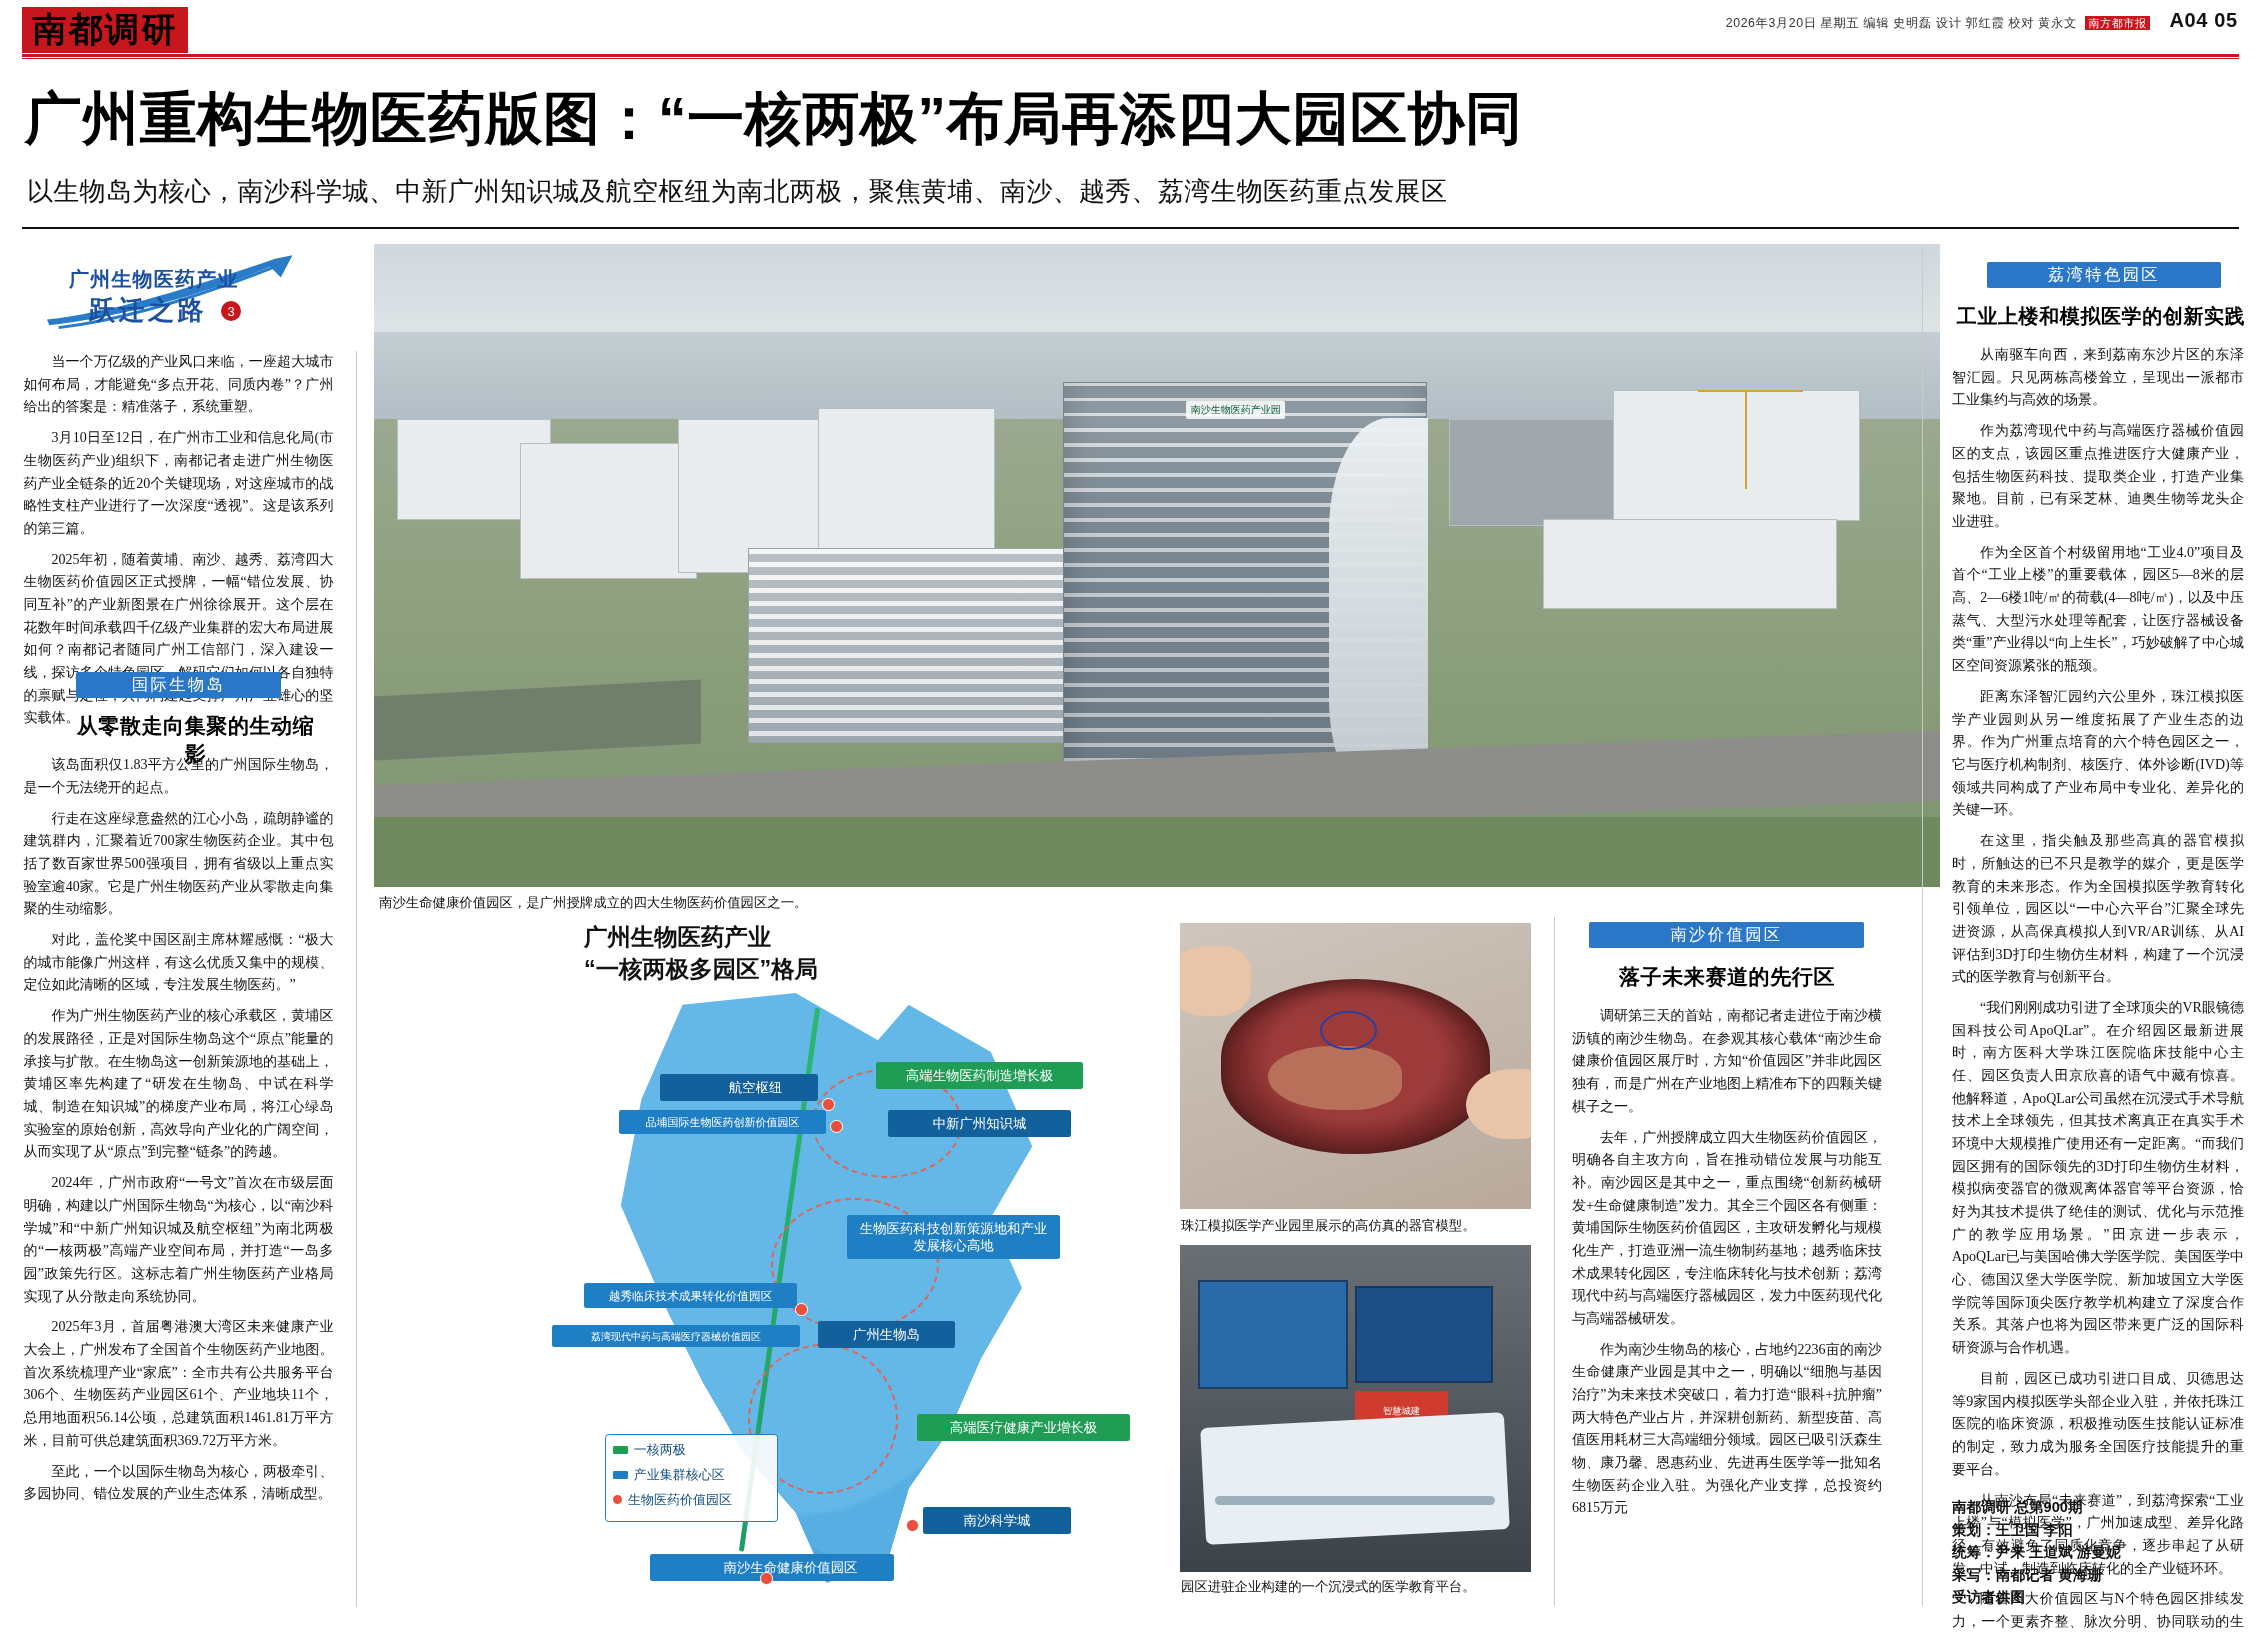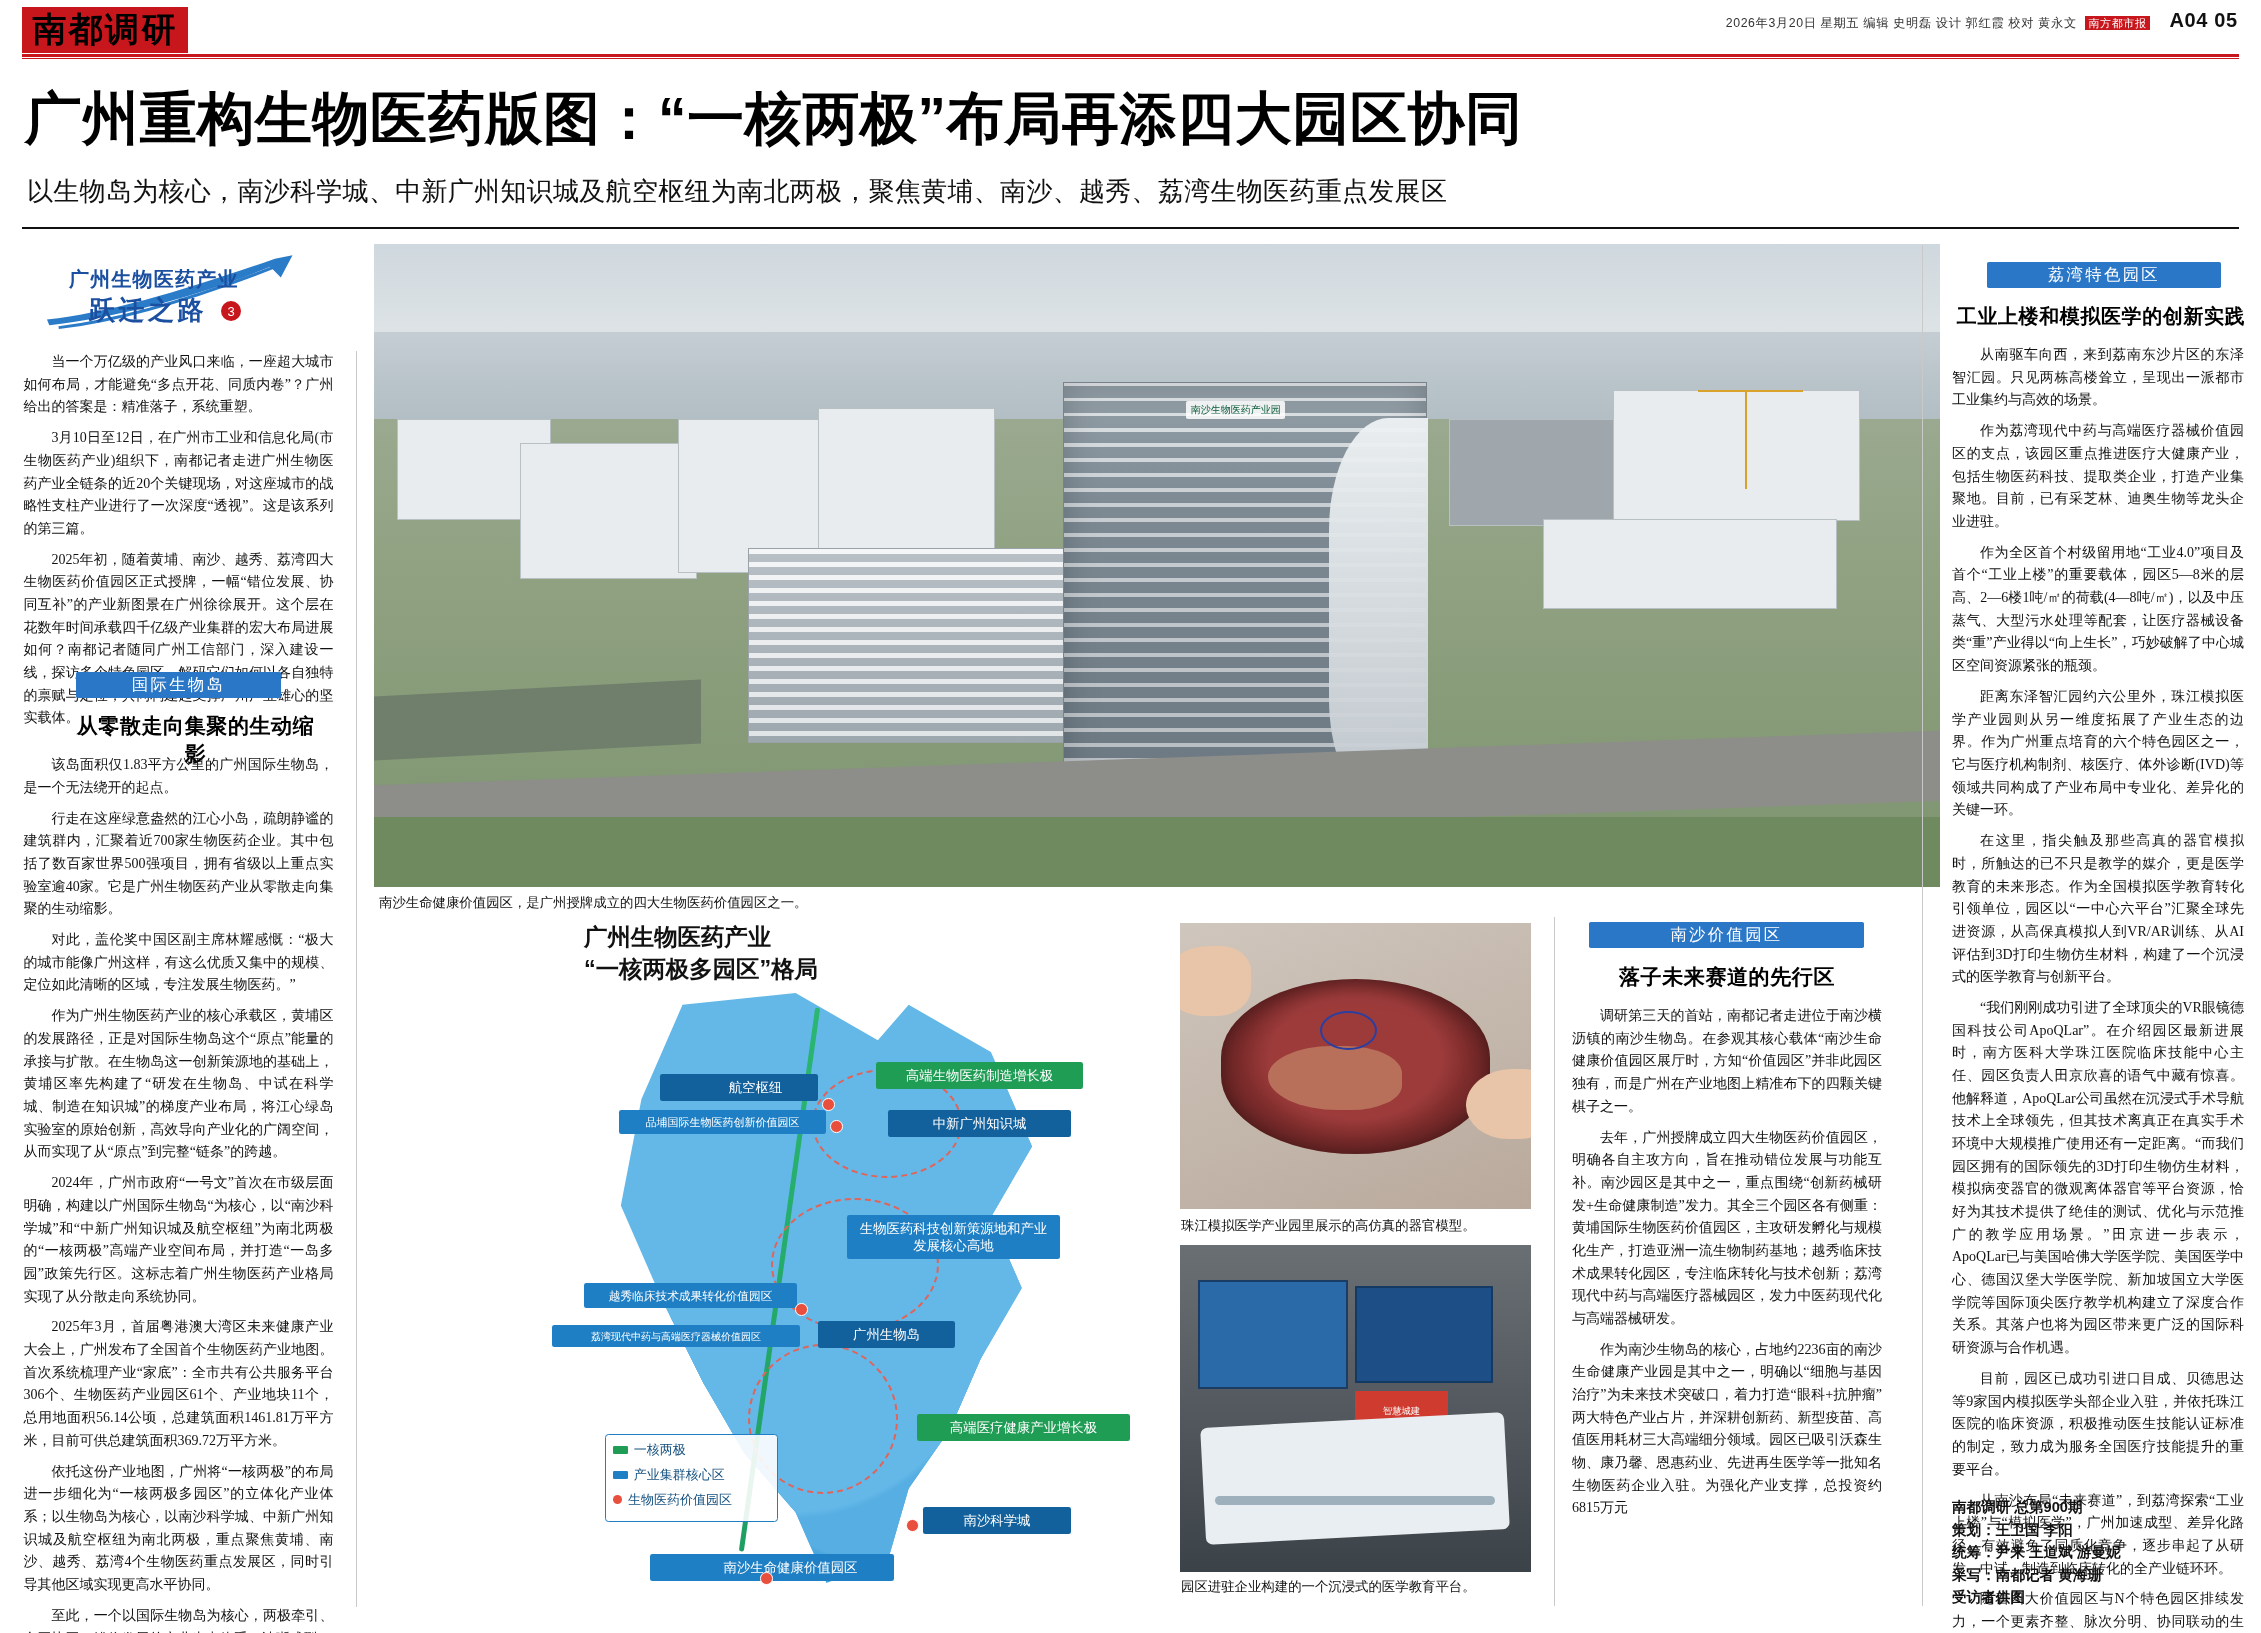--- a/index.html
+++ b/index.html
@@ -257,21 +257,20 @@
   <div class="sec-bar" style="left:76px;top:672px;width:205px;">国际生物岛</div>
   <div class="sec-title" style="left:70px;top:712px;width:251px;text-align:center;">从零散走向集聚的生动缩影</div>
 
   <div class="col" style="left:23.4px;top:754px;width:310px;">
     <p>该岛面积仅1.83平方公里的广州国际生物岛，是一个无法绕开的起点。</p>
     <p>行走在这座绿意盎然的江心小岛，疏朗静谧的建筑群内，汇聚着近700家生物医药企业。其中包括了数百家世界500强项目，拥有省级以上重点实验室逾40家。它是广州生物医药产业从零散走向集聚的生动缩影。</p>
     <p>对此，盖伦奖中国区副主席林耀感慨：“极大的城市能像广州这样，有这么优质又集中的规模、定位如此清晰的区域，专注发展生物医药。”</p>
     <p>作为广州生物医药产业的核心承载区，黄埔区的发展路径，正是对国际生物岛这个“原点”能量的承接与扩散。在生物岛这一创新策源地的基础上，黄埔区率先构建了“研发在生物岛、中试在科学城、制造在知识城”的梯度产业布局，将江心绿岛实验室的原始创新，高效导向产业化的广阔空间，从而实现了从“原点”到完整“链条”的跨越。</p>
     <p>2024年，广州市政府“一号文”首次在市级层面明确，构建以广州国际生物岛“为核心，以“南沙科学城”和“中新广州知识城及航空枢纽”为南北两极的“一核两极”高端产业空间布局，并打造“一岛多园”政策先行区。这标志着广州生物医药产业格局实现了从分散走向系统协同。</p>
     <p>2025年3月，首届粤港澳大湾区未来健康产业大会上，广州发布了全国首个生物医药产业地图。首次系统梳理产业“家底”：全市共有公共服务平台306个、生物医药产业园区61个、产业地块11个，总用地面积56.14公顷，总建筑面积1461.81万平方米，目前可供总建筑面积369.72万平方米。</p>
-    <p>依托这份产业地图，广州将“一核两极”的布局进一步细化为“一核两极多园区”的立体化产业体系；以生物岛为核心，以南沙科学城、中新广州知识城及航空枢纽为南北两极，重点聚焦黄埔、南沙、越秀、荔湾4个生物医药重点发展区，同时引导其他区域实现更高水平协同。</p>
     <p>至此，一个以国际生物岛为核心，两极牵引、多园协同、错位发展的产业生态体系，清晰成型。</p>
   </div>
 
   <div class="photo hero">
     <div class="hero-sky"></div>
     <div class="hero-far"></div>
     <div class="hero-ground"></div>
     <div class="hero-water"></div>
 
     <div class="bldg" style="left:23.4px;top:175px;width:152px;height:99px;"></div>

